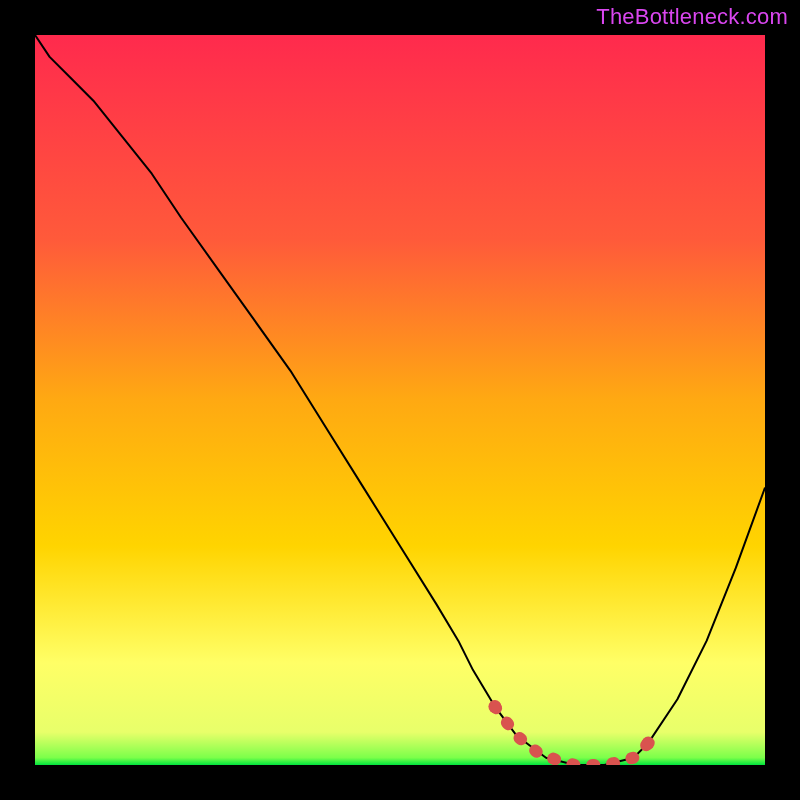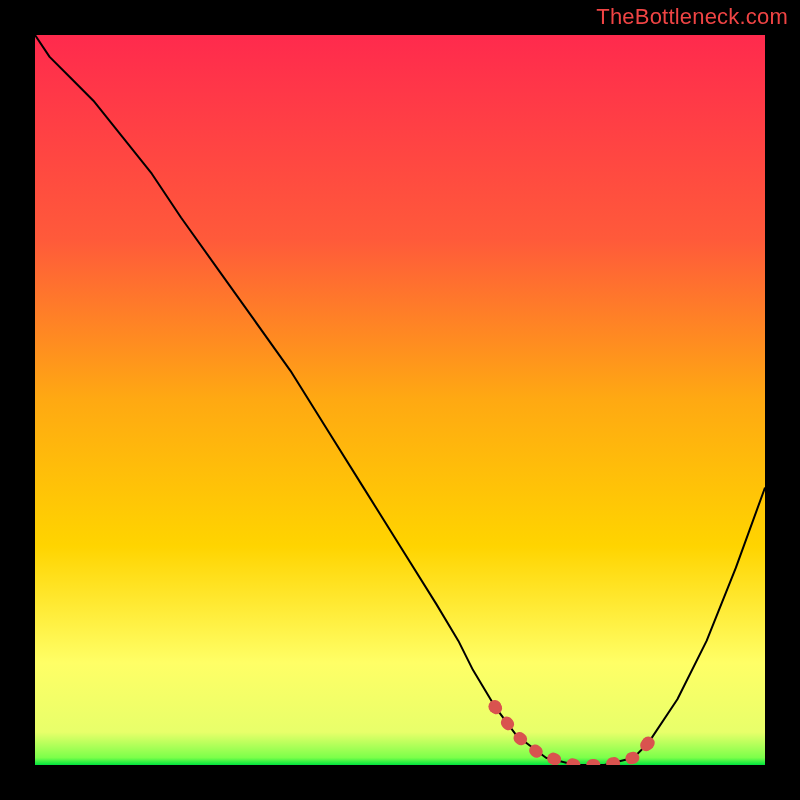--- a/index.html
+++ b/index.html
@@ -3,21 +3,21 @@
 <meta charset="utf-8">
 <style>
   * { margin: 0; padding: 0; box-sizing: border-box; }
   html, body { width: 800px; height: 800px; overflow: hidden; background: #000; }
   .frame { position: relative; width: 800px; height: 800px; background: #000; }
   .attribution {
     position: absolute;
     top: 4px; right: 12px;
     font-family: Arial, Helvetica, sans-serif;
     font-size: 22px;
-    color: #ef4444;
+    color: #d946ef;
     letter-spacing: 0.2px;
     font-weight: 500;
   }
   .plot-area {
     position: absolute;
     left: 35px;
     top: 35px;
     width: 730px;
     height: 730px;
   }

